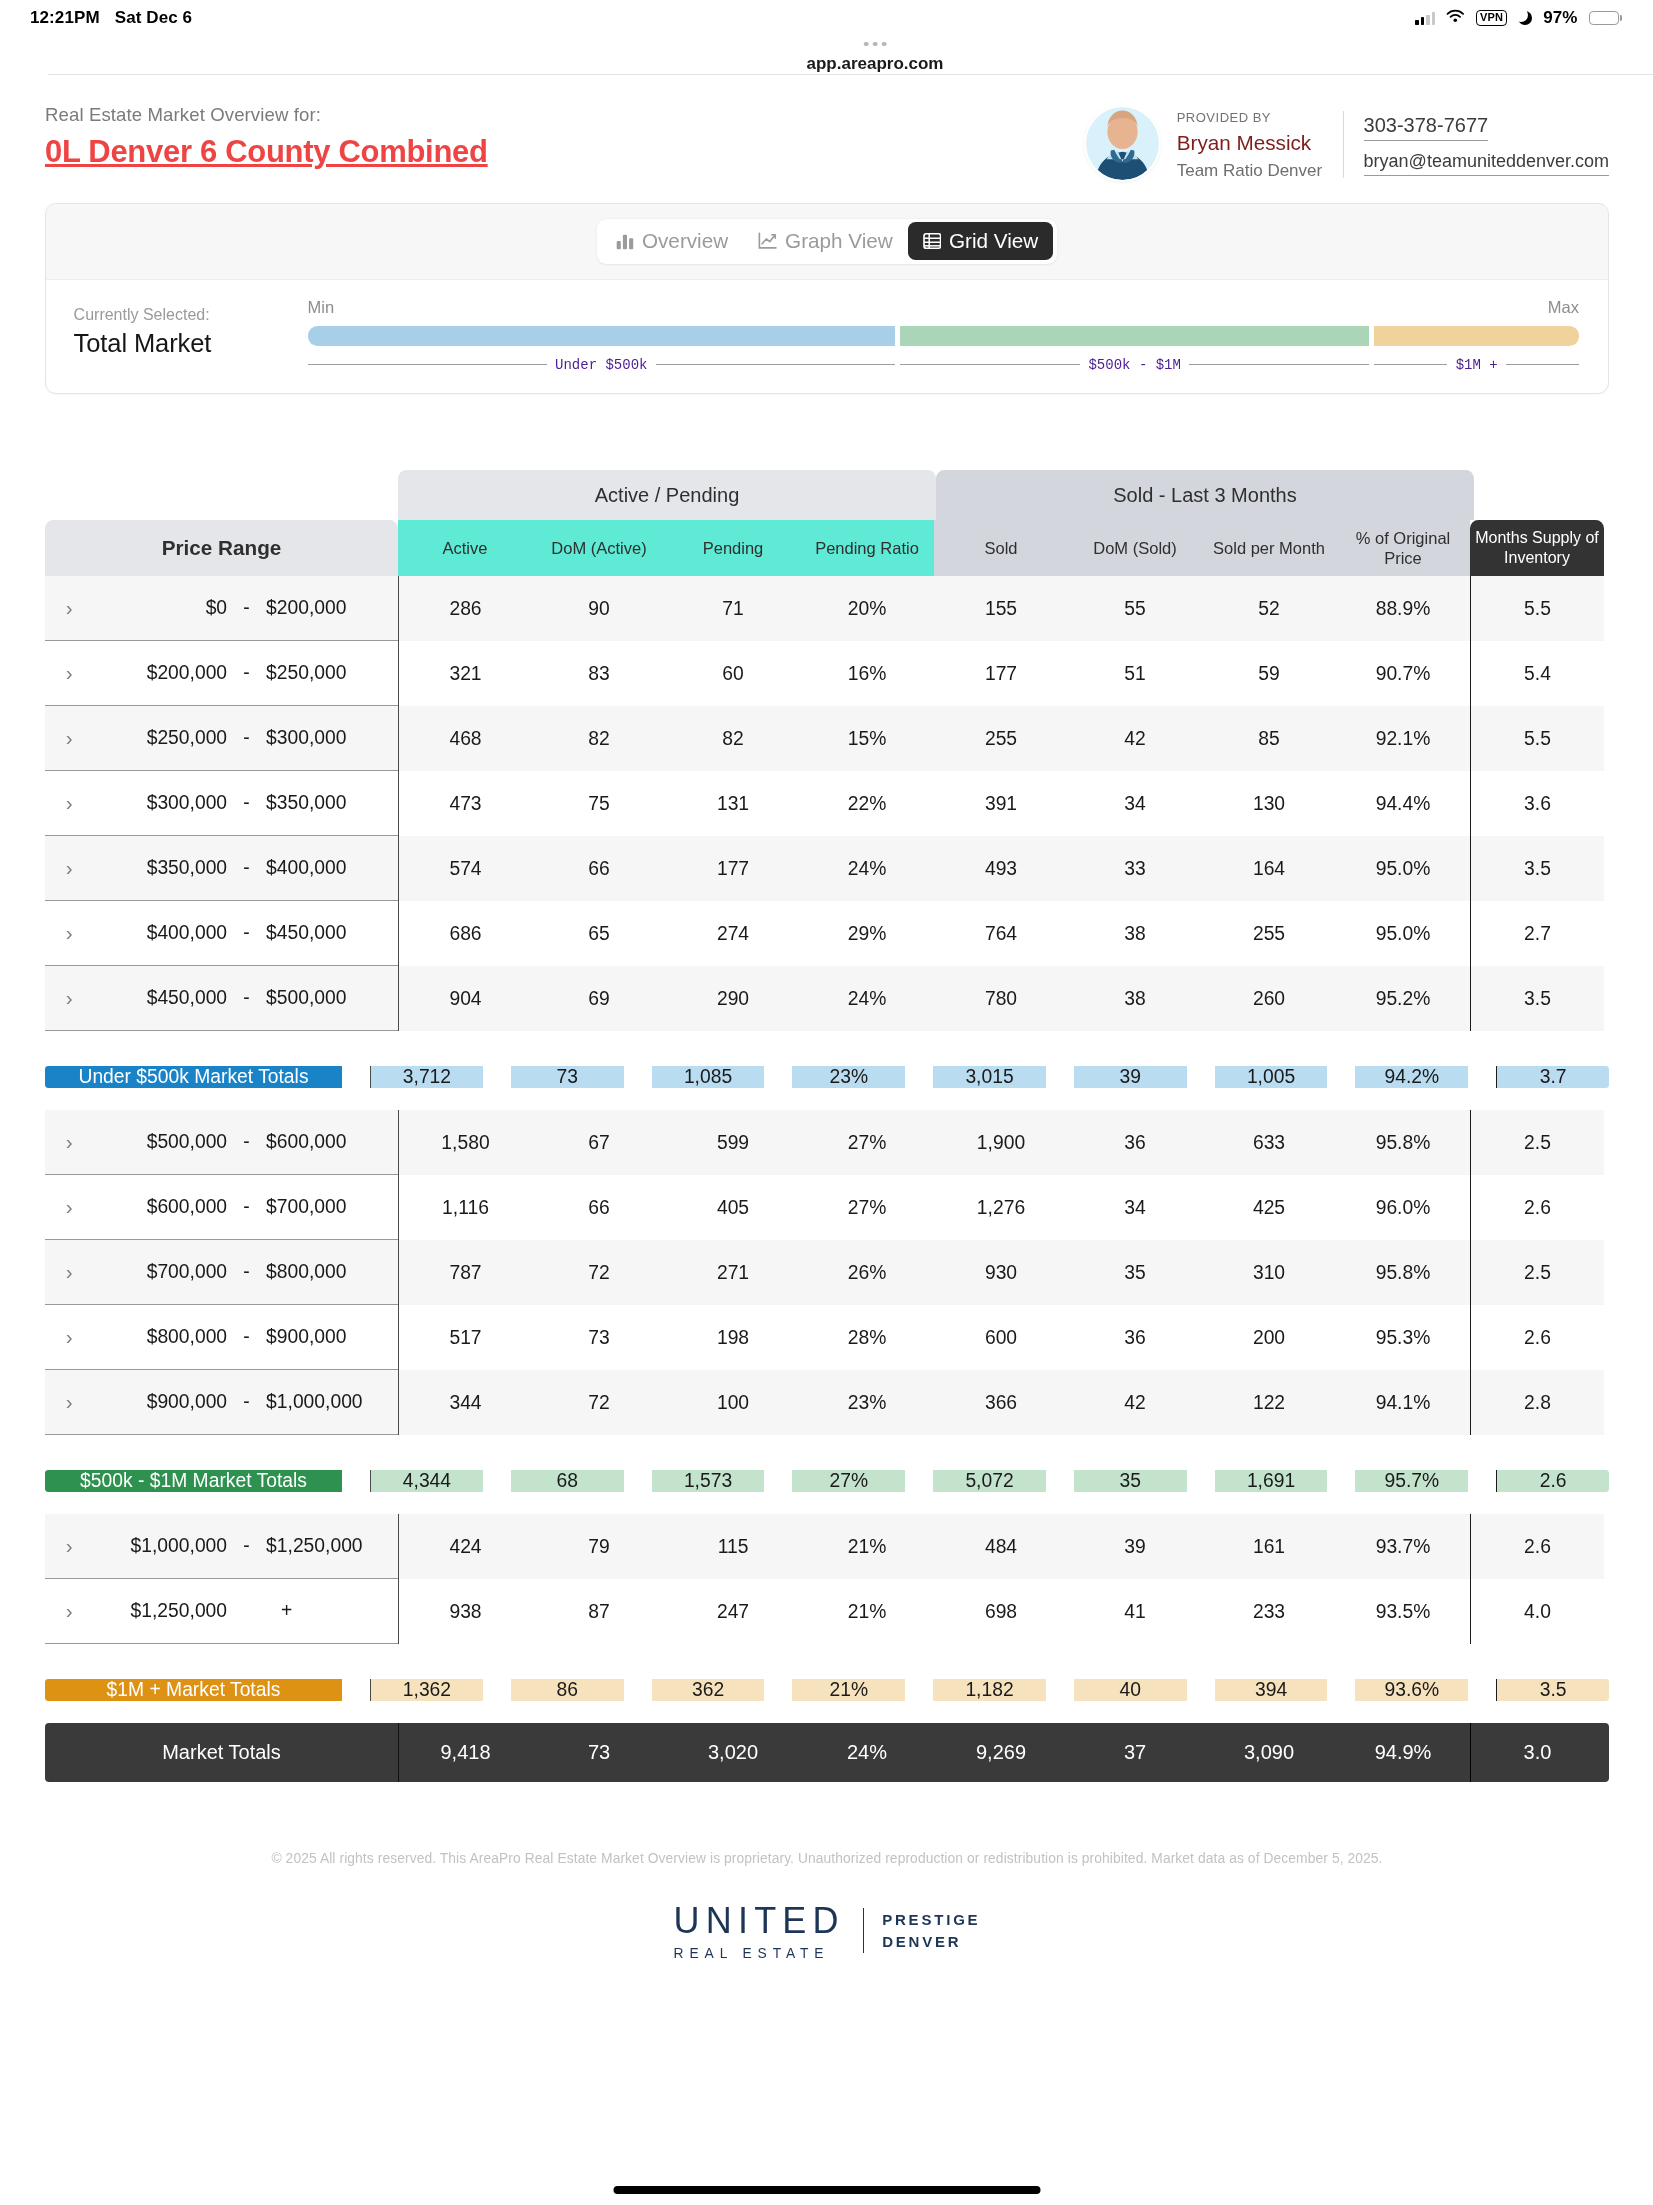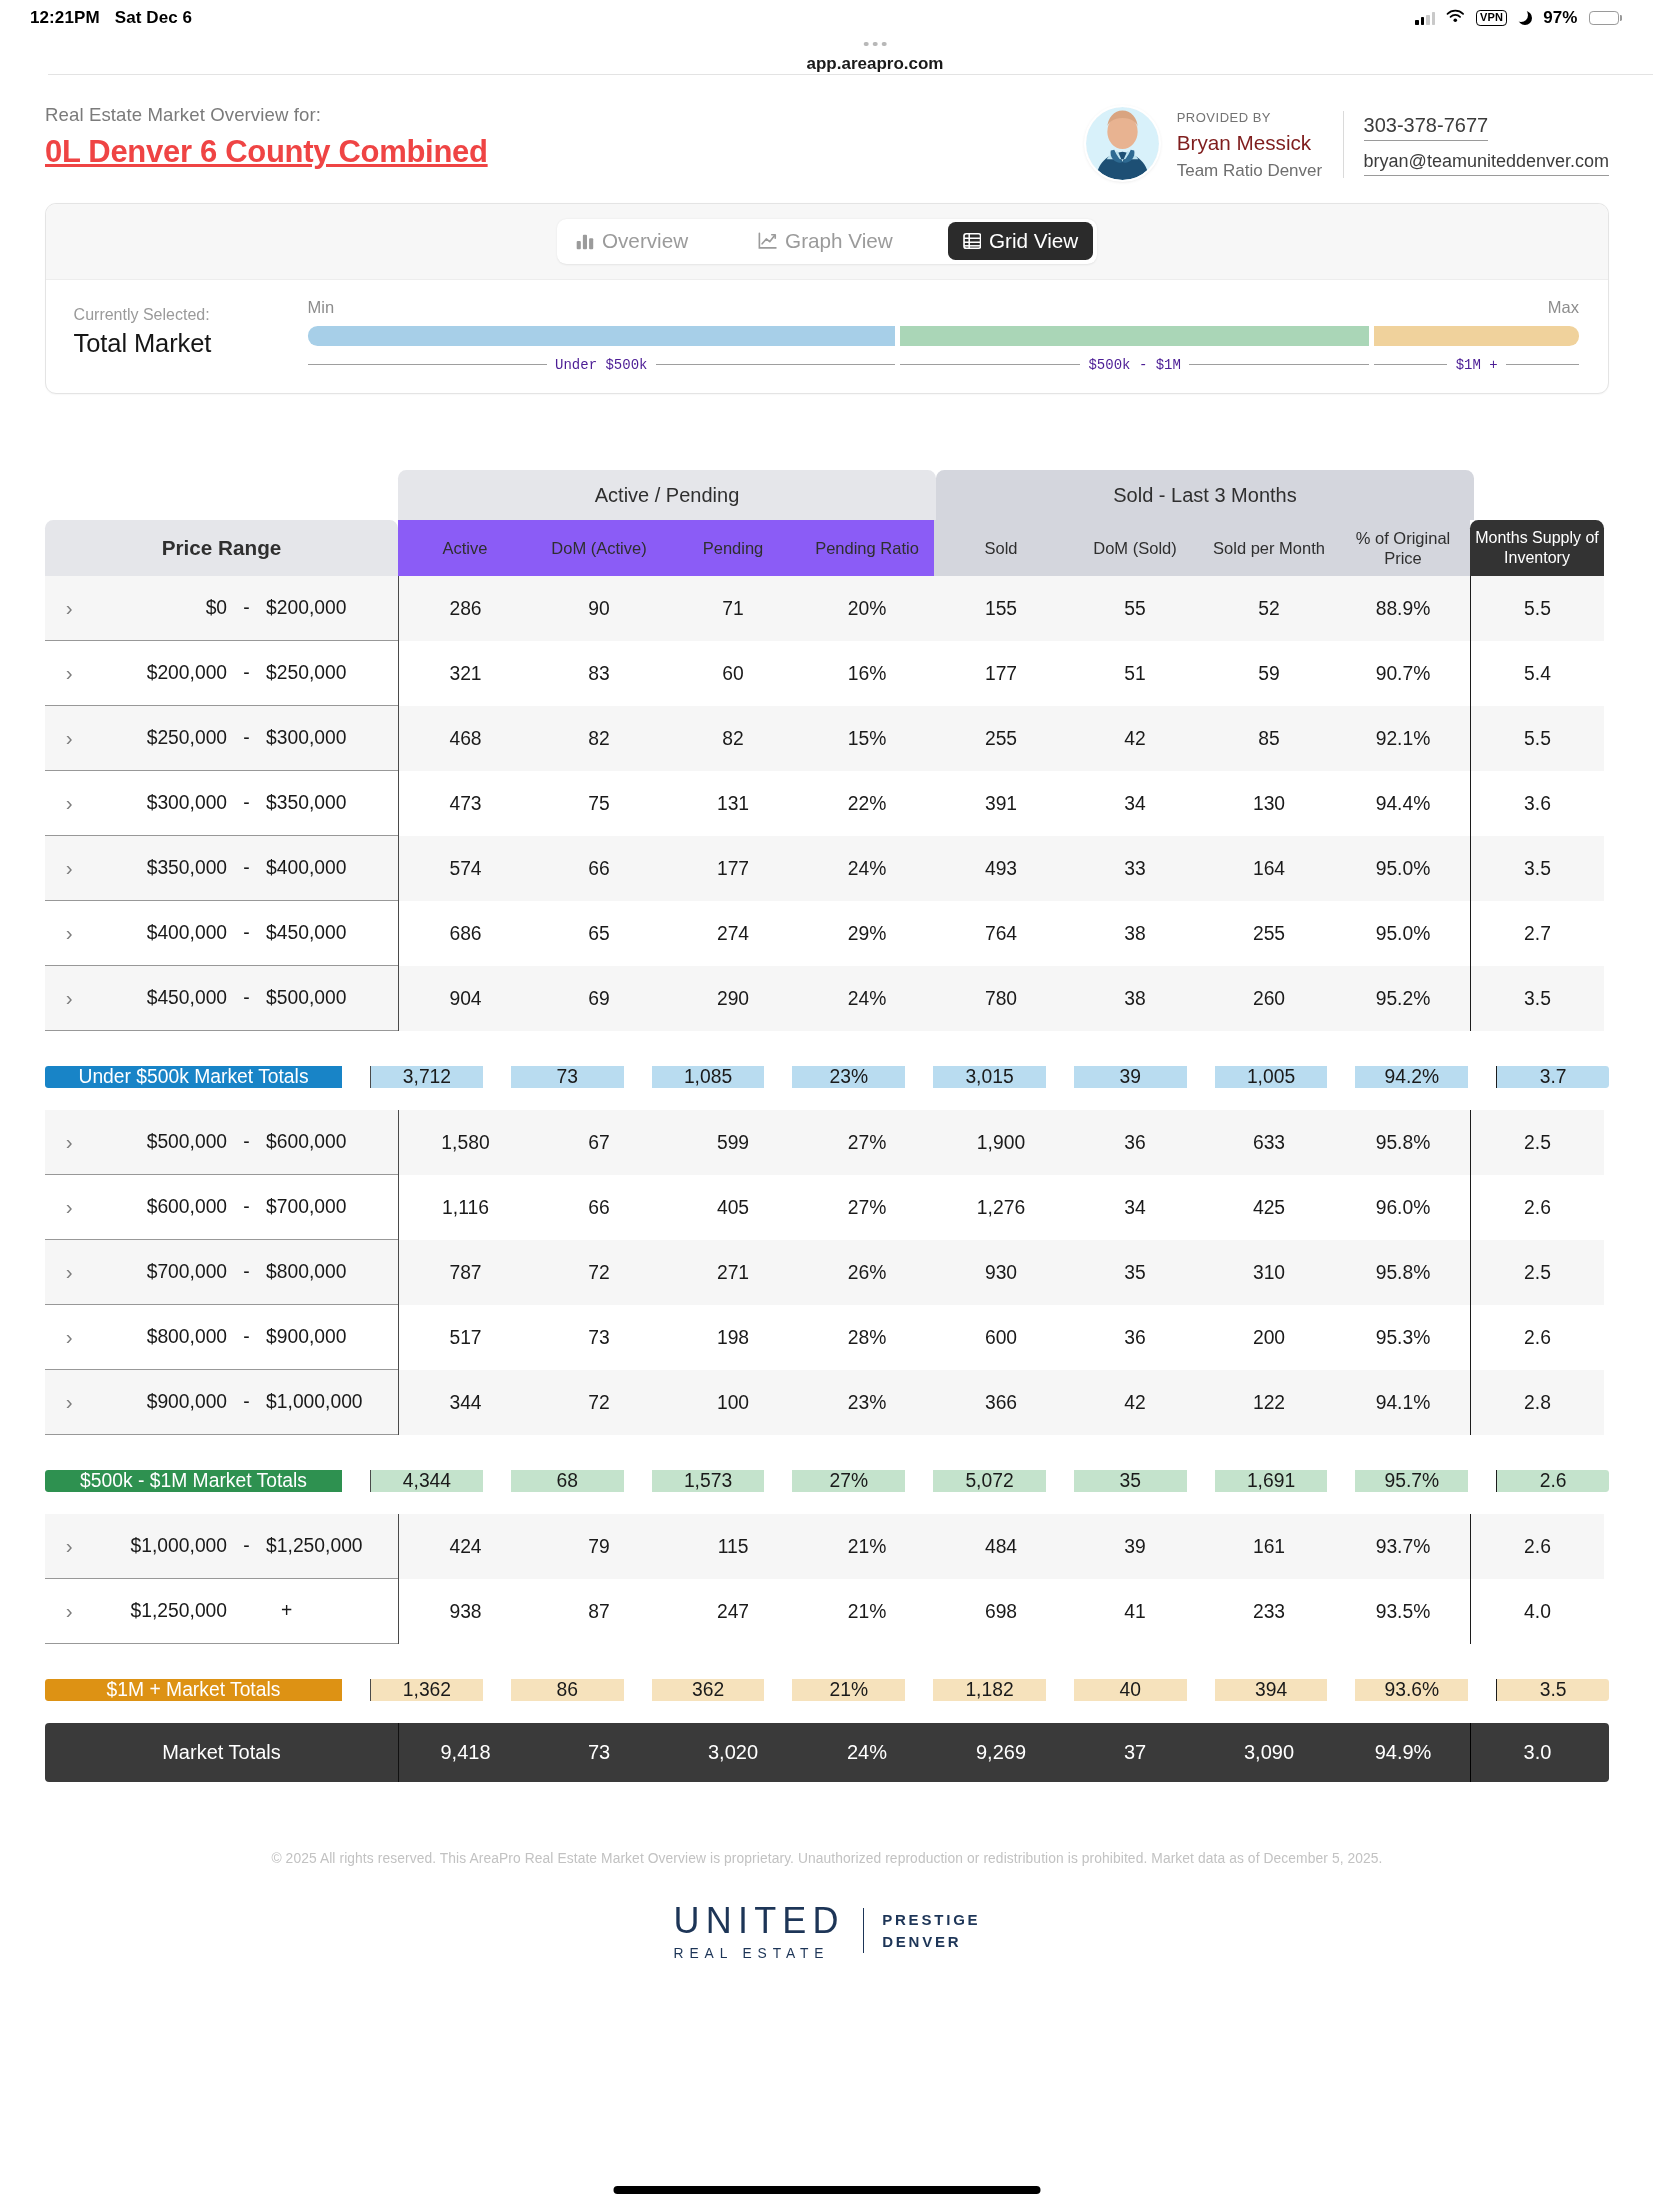--- a/index.html
+++ b/index.html
@@ -114,21 +114,21 @@
     margin-top: 8.3px; background: #fff;
     box-shadow: 0 0.7px 1.4px rgba(0,0,0,.03);
   }
   .card-top {
     background: #f7f7f7; border-radius: 10.3px 10.3px 0 0;
     padding: 15px 0; display: flex; justify-content: center;
     border-bottom: 1px solid #ededed;
   }
   .seg {
     background: #fff; border-radius: 9.6px; display: flex; align-items: center;
-    padding: 3.4px; box-shadow: 0 0.7px 2.1px rgba(0,0,0,.08); gap: 40px;
+    padding: 3.4px; box-shadow: 0 0.7px 2.1px rgba(0,0,0,.08);
   }
   .seg-btn {
     display: flex; align-items: center; gap: 7.6px;
     font-size: 20.7px; color: #9b9b9b;
     padding: 6.9px 15px; border-radius: 7.6px; white-space: nowrap;
   }
   .seg-btn.active { background: #2b2b2b; color: #fff; }
   .seg-icon { display: inline-flex; align-items: center; }
 
   .card-bot { padding: 18px 29px 20.7px 27.6px; display: flex; align-items: flex-start; }
@@ -171,21 +171,21 @@
   .colhdr { display: flex; align-items: stretch; }
   .ch {
     display: flex; align-items: center; justify-content: center;
     text-align: center; font-size: 16.5px; color: #2f2f2f;
     height: 56px; padding: 0 4.1px; line-height: 1.25;
   }
   .ch.pr {
     width: 353px; background: #e5e6ea; border-radius: 8.3px 8.3px 0 0;
     font-size: 20.7px; font-weight: bold;
   }
-  .ch.ap { background: #8b5cf6; }
+  .ch.ap { background: #5eead4; }
   .ch.sold { background: #d4d6dd; }
   .ch.msi {
     background: #333333; color: #fff; border-radius: 8.3px 8.3px 0 0;
     font-size: 16px;
   }
 
   
   .drow { display: flex; align-items: stretch; height: 65px; }
   .drow .pcell {
     width: 353px; display: flex; align-items: center;

